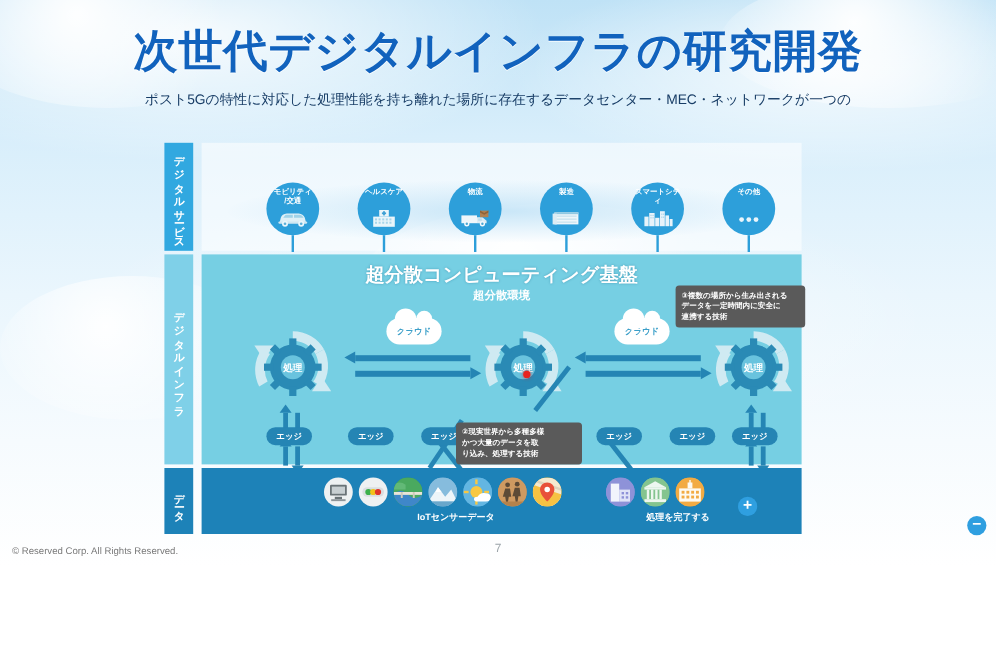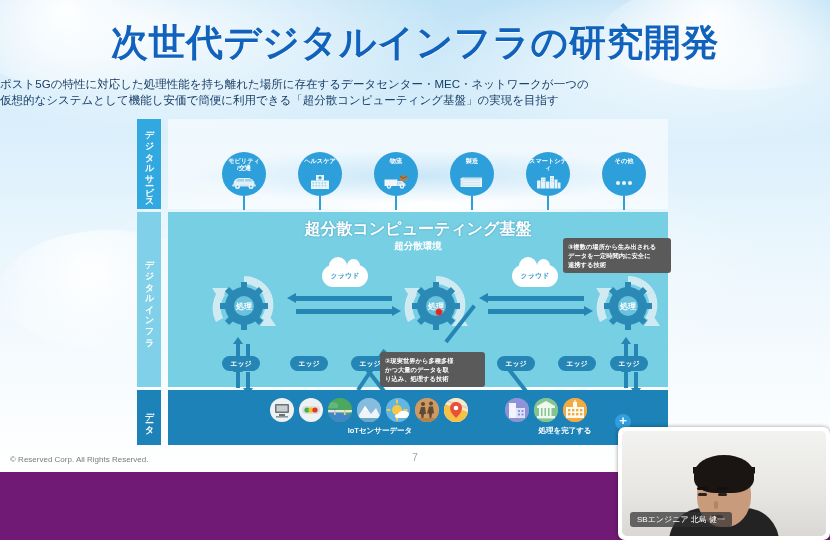--- a/index.html
+++ b/index.html
@@ -3,21 +3,21 @@
 <meta charset="utf-8">
 <style>
   * { box-sizing: border-box; margin: 0; padding: 0; }
   body {
     width: 830px; height: 540px;
     background: #000;
     font-family: "Liberation Sans", "DejaVu Sans", sans-serif;
     overflow: hidden;
     position: relative;
   }
-  #stage { position: absolute; inset: 0; width: 830px; height: 540px; background:#701a75;padding-left:16px; }
+  #stage { position: absolute; inset: 0; width: 830px; height: 540px; background:#ffffff;padding-left:16px; }
 
   
   #slide {
     position: absolute; left: 0; top: 0; width: 830px; height: 472px;
     background:
       radial-gradient(ellipse 420px 150px at 160px 30px, rgba(255,255,255,.85), rgba(255,255,255,0) 70%),
       radial-gradient(ellipse 380px 120px at 690px 60px, rgba(255,255,255,.8), rgba(255,255,255,0) 70%),
       radial-gradient(ellipse 500px 160px at 420px 270px, rgba(255,255,255,.55), rgba(255,255,255,0) 72%),
       linear-gradient(180deg, #bfe2f6 0%, #d8eefb 24%, #eaf6fd 52%, #f6fbfe 78%, #ffffff 100%);
     overflow: hidden;
@@ -30,21 +30,21 @@
 
   
   #title {
     position:absolute; left:0; top:18px; width:830px; text-align:center;
     font-size:37px; font-weight:bold; color:#1162bd;
     letter-spacing:.5px;
     text-shadow: 0 1px 0 rgba(255,255,255,.8);
     white-space:nowrap;
   }
   .subtitle {
-    position:absolute; left:0; width:830px; 
+    position:absolute; left:0; width:830px; text-align:center;
     font-size:11.5px; color:#183d66; line-height:1.5; white-space:nowrap;
   }
   #sub1 { top:76px; }
   #sub2 { top:92px; }
 
   
   .rail {
     position:absolute; left:137px; width:24px;
     display:flex; align-items:center; justify-content:center;
     color:#fff; font-size:9px; font-weight:bold;
@@ -229,21 +229,20 @@
 
   <div id="slide">
 
     <div class="cloudpuff" style="left:-40px;top:-30px;width:260px;height:120px;"></div>
     <div class="cloudpuff" style="left:600px;top:-20px;width:280px;height:110px;"></div>
     <div class="cloudpuff" style="left:300px;top:170px;width:320px;height:130px;"></div>
     <div class="cloudpuff" style="left:0px;top:230px;width:220px;height:120px;"></div>
 
     <div id="title">次世代デジタルインフラの研究開発</div>
     <div class="subtitle" id="sub1">ポスト5Gの特性に対応した処理性能を持ち離れた場所に存在するデータセンター・MEC・ネットワークが一つの</div>
-    <div class="subtitle" id="sub2">仮想的なシステムとして機能し安価で簡便に利用できる「超分散コンピューティング基盤」の実現を目指す</div>
 
     <div class="panel" id="panel-service"></div>
     <div class="rail" id="rail-service">デジタルサービス</div>
     <div id="service-ellipse"></div>
 
     <div class="svc" style="left:222px;">
       <div class="svc-label">モビリティ
 /交通</div>
       <svg class="svc-icon" viewBox="0 0 56 30">
         <path d="M6 22 L8 14 Q10 8 18 7 L38 7 Q45 8 48 14 L50 22 Z" fill="#dff0f7"></path>
@@ -584,30 +583,14 @@
     <div class="dlabel" style="left:300px;width:160px;">IoTセンサーデータ</div>
     <div class="dlabel" style="left:490px;width:150px;">処理を完了する</div>
 
     <div id="copyright">© Reserved Corp. All Rights Reserved.</div>
     <div id="pagenum">7</div>
   </div>
 
   <div class="round-btn" id="btn-plus">+</div>
   <div class="round-btn" id="btn-minus">−</div>
 
-  <div id="video-panel">
-    <div id="video-inner">
-      <div id="body"></div>
-      <div id="neck"></div>
-      <div id="head"></div>
-      <div id="hair"></div>
-      <div id="hair2"></div>
-      <div class="eye" id="eye-l"></div>
-      <div class="eye" id="eye-r"></div>
-      <div id="brow-l"></div>
-      <div id="brow-r"></div>
-      <div id="nose"></div>
-      <div id="mouth"></div>
-      <div id="name-tag">SBエンジニア 北島 健一</div>
-    </div>
-  </div>
 
 </div>
 
 </body></html>

